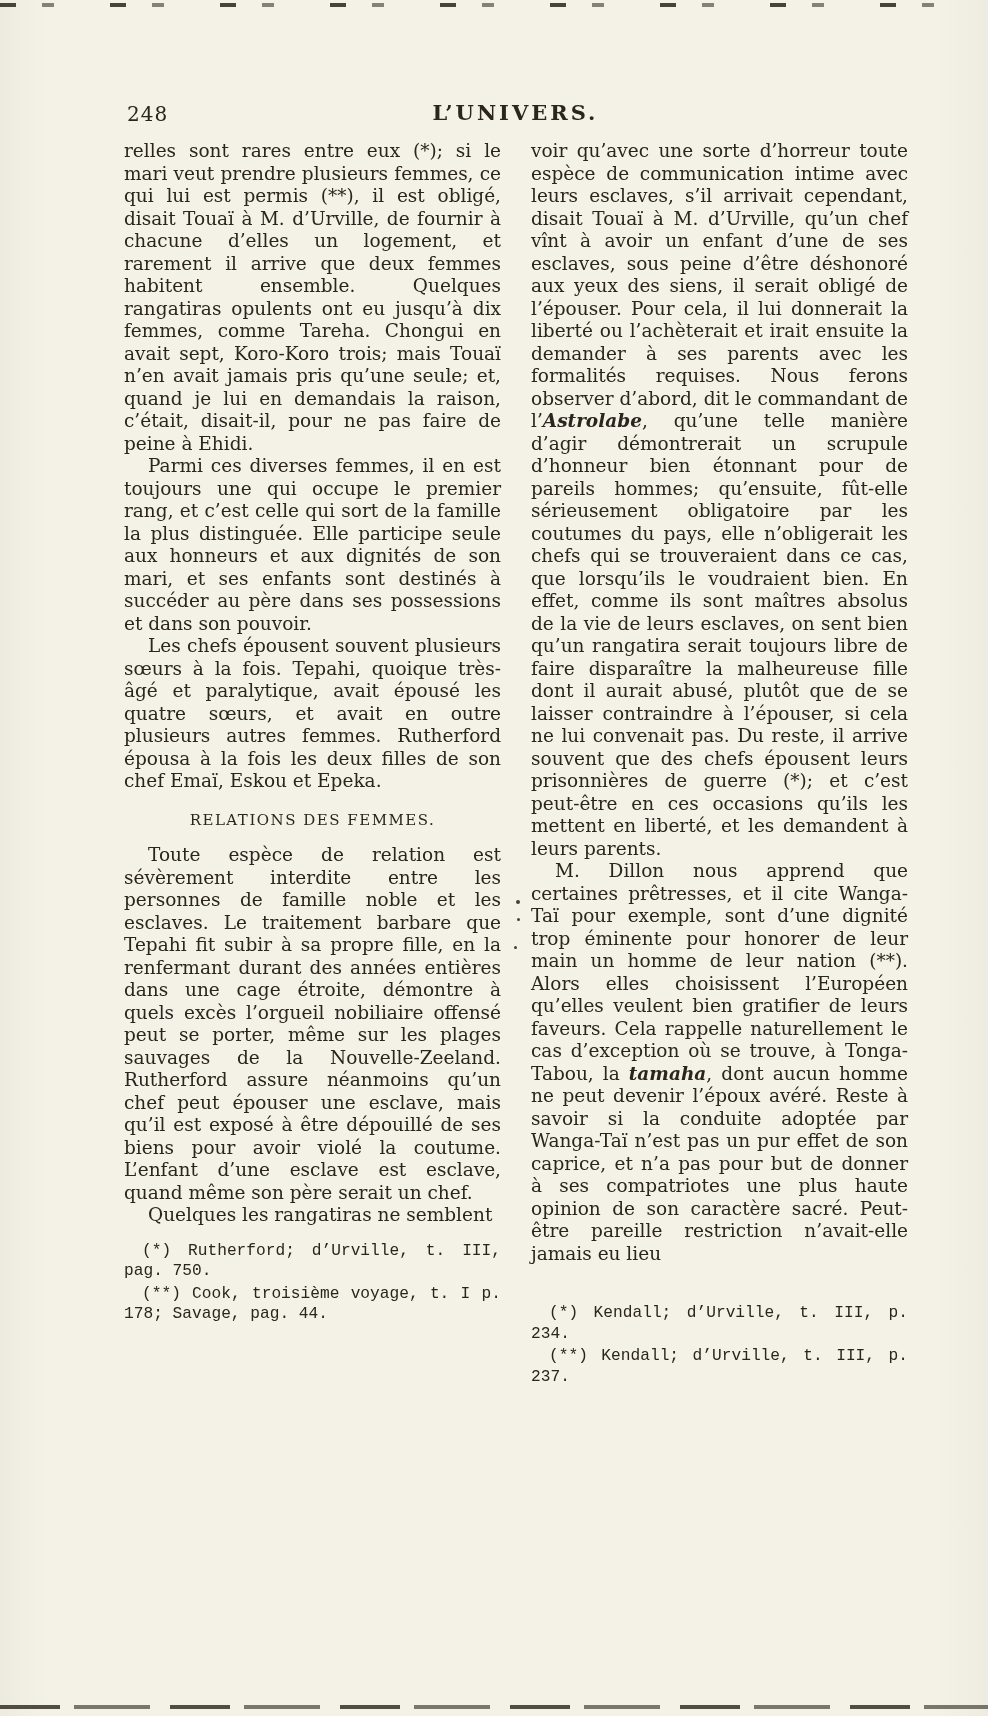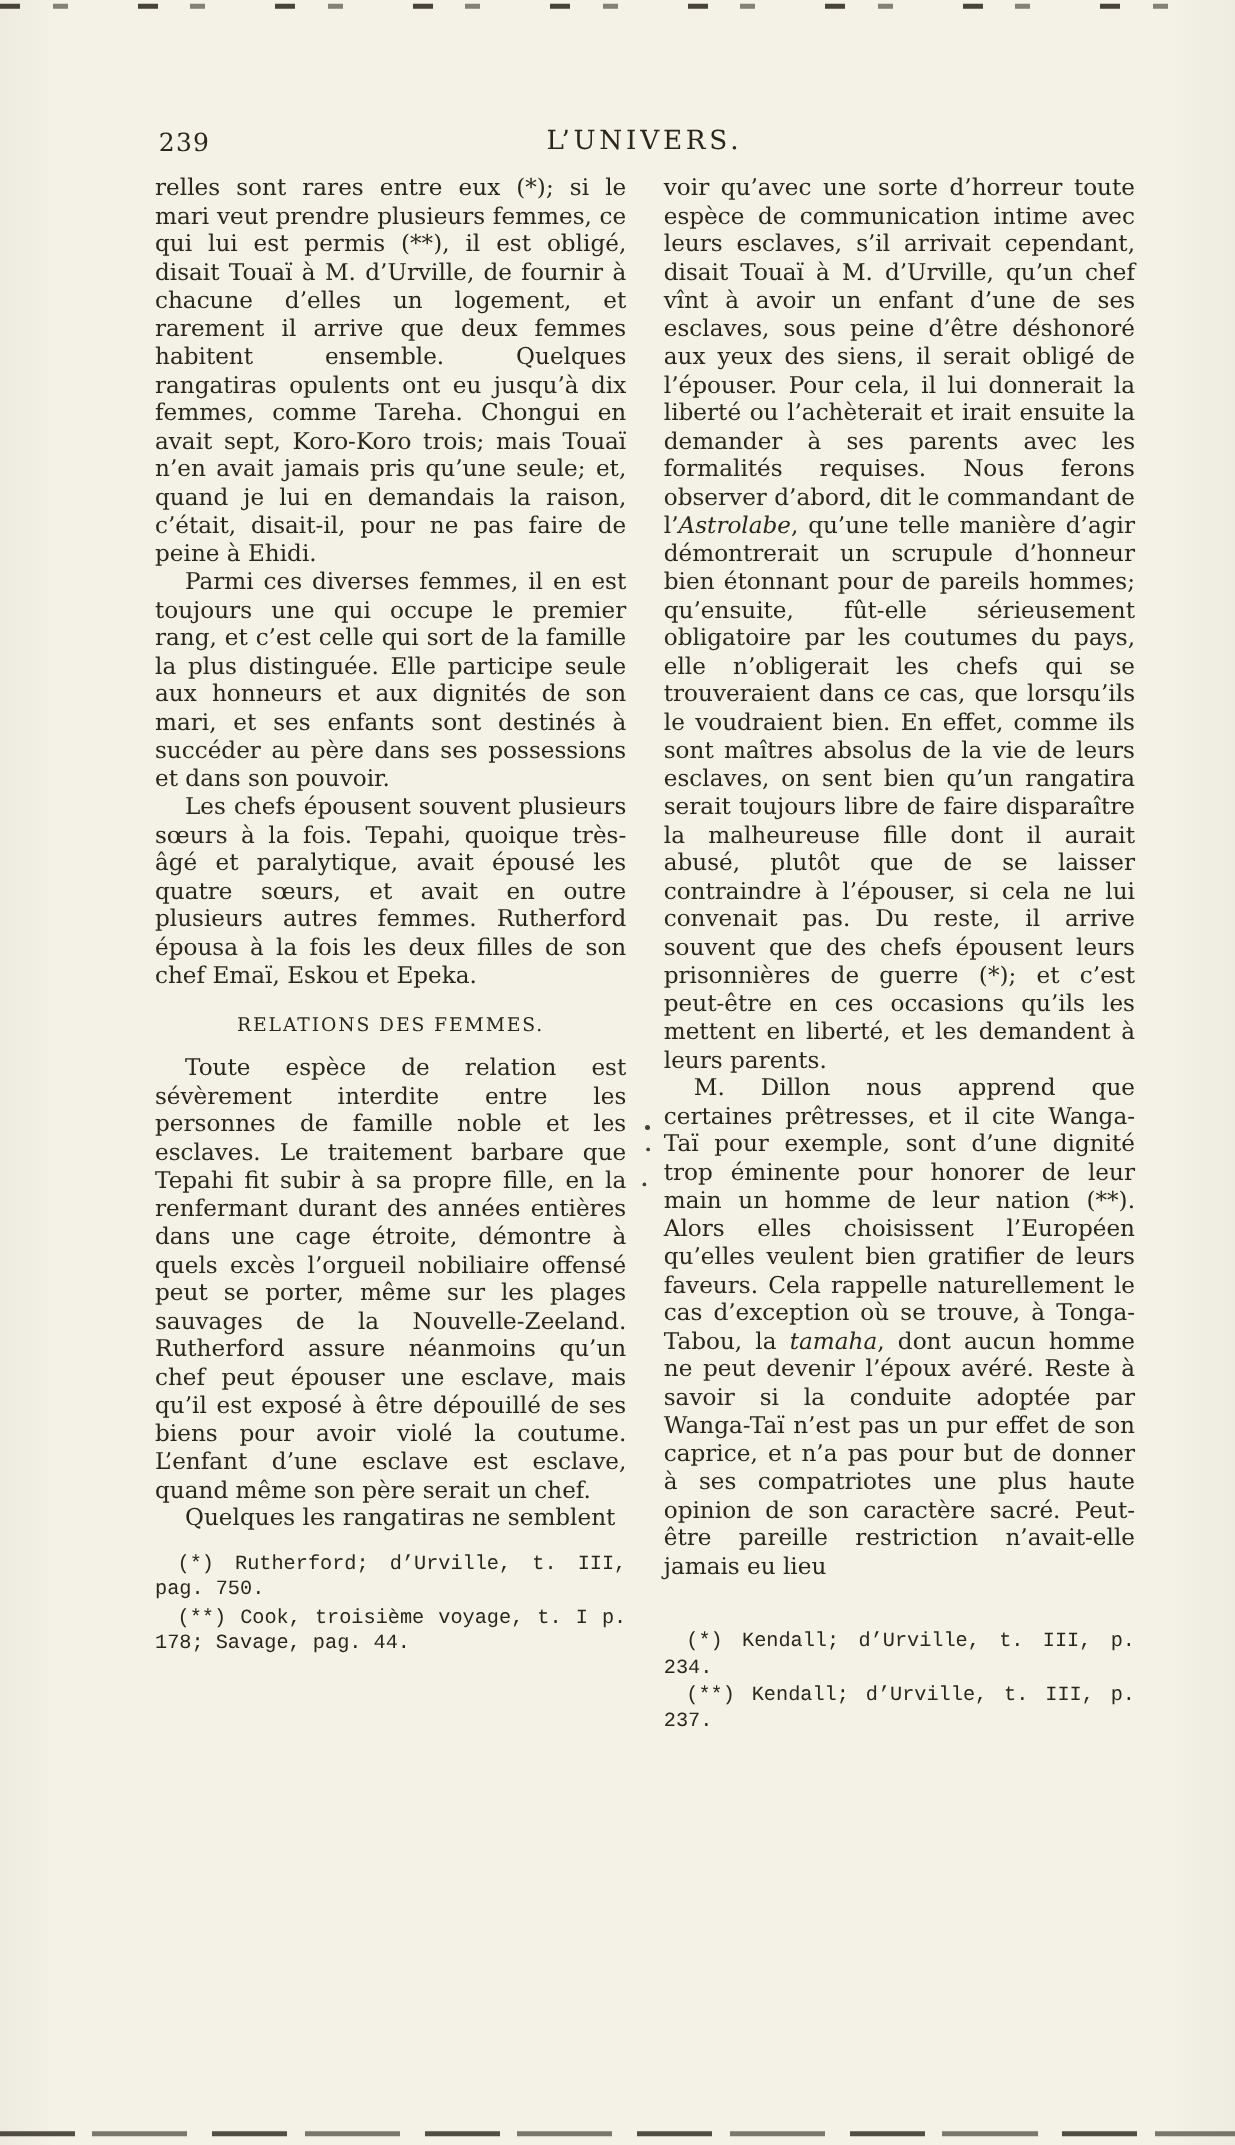--- a/index.html
+++ b/index.html
@@ -51,21 +51,21 @@
     position: absolute;
     left: 2px;
     top: 2px;
     font-size: 20px;
     letter-spacing: 1px;
   }
   .running-title {
     text-align: center;
     font-size: 21px;
     letter-spacing: 3px;
-    font-weight: normal;
+    font-weight: bold;
   }
   .columns {
     position: absolute;
     top: 140px;
     left: 124px;
     right: 80px;
     display: flex;
     gap: 30px;
   }
   .col {
@@ -98,35 +98,36 @@
   }
   .footnotes p {
     margin: 0 0 2px 0;
     text-indent: 18px;
   }
   .footnotes.footnotes-right {
     margin-top: 38px;
   }
   em {
     font-style: italic;
+    font-weight: bold;
   }
 </style>
 </head>
 <body>
 
 <div class="page">
 
   <div class="scan-mark top"></div>
   <div class="scan-mark bottom"></div>
   <div class="speck" style="left:516px; top:900px; width:4px; height:4px;"></div>
   <div class="speck" style="left:517px; top:918px; width:3px; height:3px;"></div>
   <div class="speck" style="left:514px; top:946px; width:3px; height:3px;"></div>
 
   <div class="header">
-    <span class="page-num">239</span>
+    <span class="page-num">248</span>
     <div class="running-title">L’UNIVERS.</div>
   </div>
 
   <div class="columns">
 
     <div class="col">
       <p>relles sont rares entre eux (*); si le mari veut prendre plusieurs femmes, ce qui lui est permis (**), il est obligé, disait Touaï à M. d’Urville, de fournir à chacune d’elles un logement, et rarement il arrive que deux femmes habitent ensemble. Quelques rangatiras opulents ont eu jusqu’à dix femmes, comme Tareha. Chongui en avait sept, Koro-Koro trois; mais Touaï n’en avait jamais pris qu’une seule; et, quand je lui en demandais la raison, c’était, disait-il, pour ne pas faire de peine à Ehidi.</p>
       <p class="indent">Parmi ces diverses femmes, il en est toujours une qui occupe le premier rang, et c’est celle qui sort de la famille la plus distinguée. Elle participe seule aux honneurs et aux dignités de son mari, et ses enfants sont destinés à succéder au père dans ses possessions et dans son pouvoir.</p>
       <p class="indent">Les chefs épousent souvent plusieurs sœurs à la fois. Tepahi, quoique très-âgé et paralytique, avait épousé les quatre sœurs, et avait en outre plusieurs autres femmes. Rutherford épousa à la fois les deux filles de son chef Emaï, Eskou et Epeka.</p>
       <h2 class="section-heading">RELATIONS DES FEMMES.</h2>

